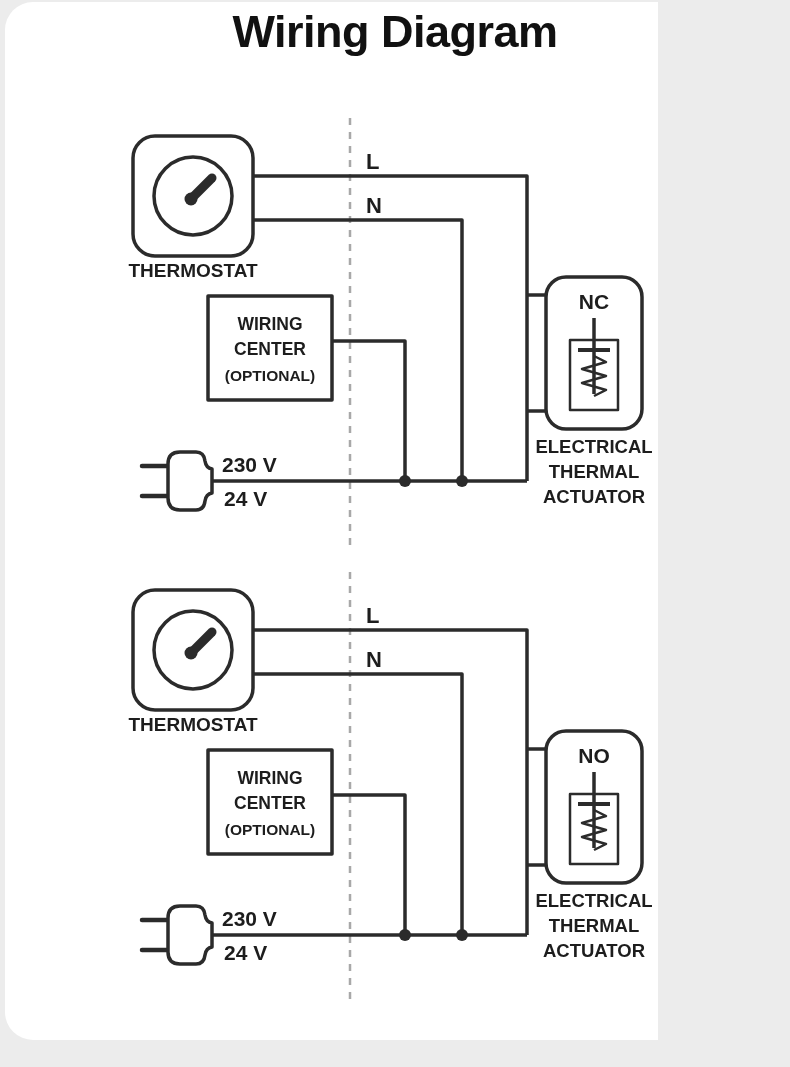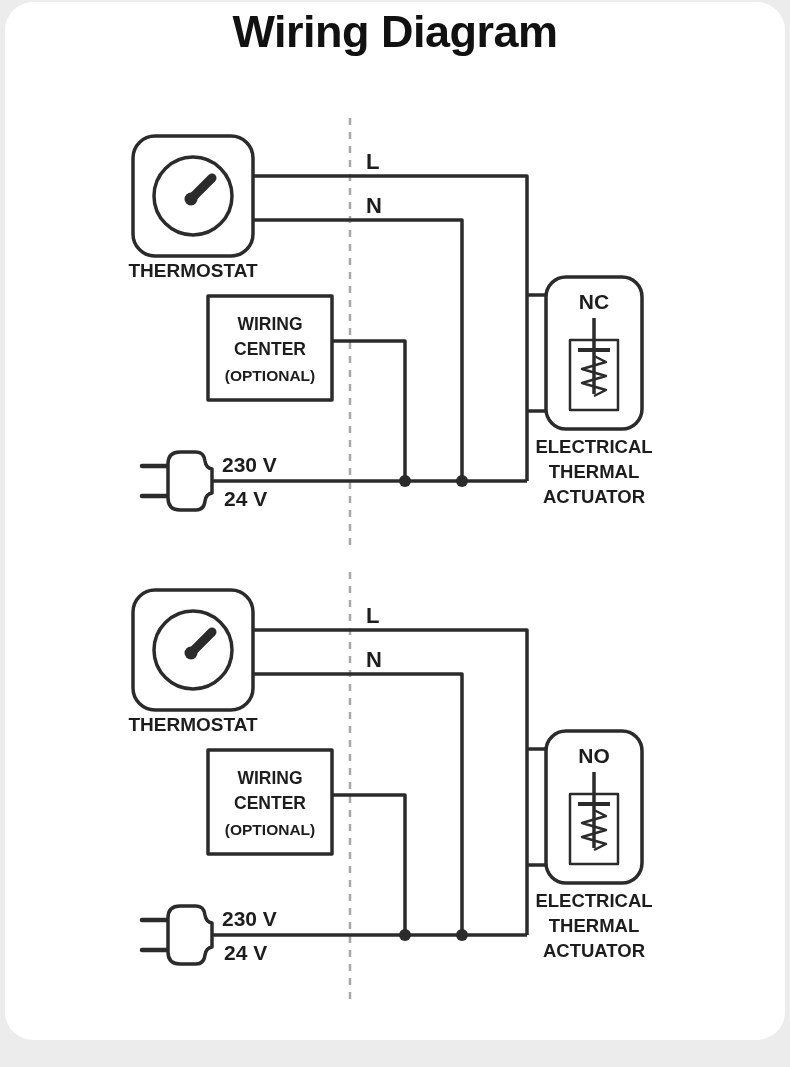--- a/index.html
+++ b/index.html
@@ -1,21 +1,21 @@
 <!DOCTYPE html>
 <html><head>
 <meta charset="utf-8">
 <style>
   html,body { margin:0; padding:0; }
   body {
     width:790px; height:1067px;
     background:#ececec;
     font-family:"Liberation Sans", sans-serif;
   }
-  .stage { position:relative; width:790px; height:1067px; overflow:hidden; }
+  .stage { position:relative; width:658px; height:1067px; overflow:hidden; }
   .card {
     position:absolute; left:5px; top:2px;
     width:780px; height:1038px;
     background:#ffffff; border-radius:28px;
   }
   .title {
     position:absolute; top:6px; left:0; width:790px;
     margin:0; text-align:center;
     font-size:45px; font-weight:800; color:#111111;
     letter-spacing:-0.5px;

